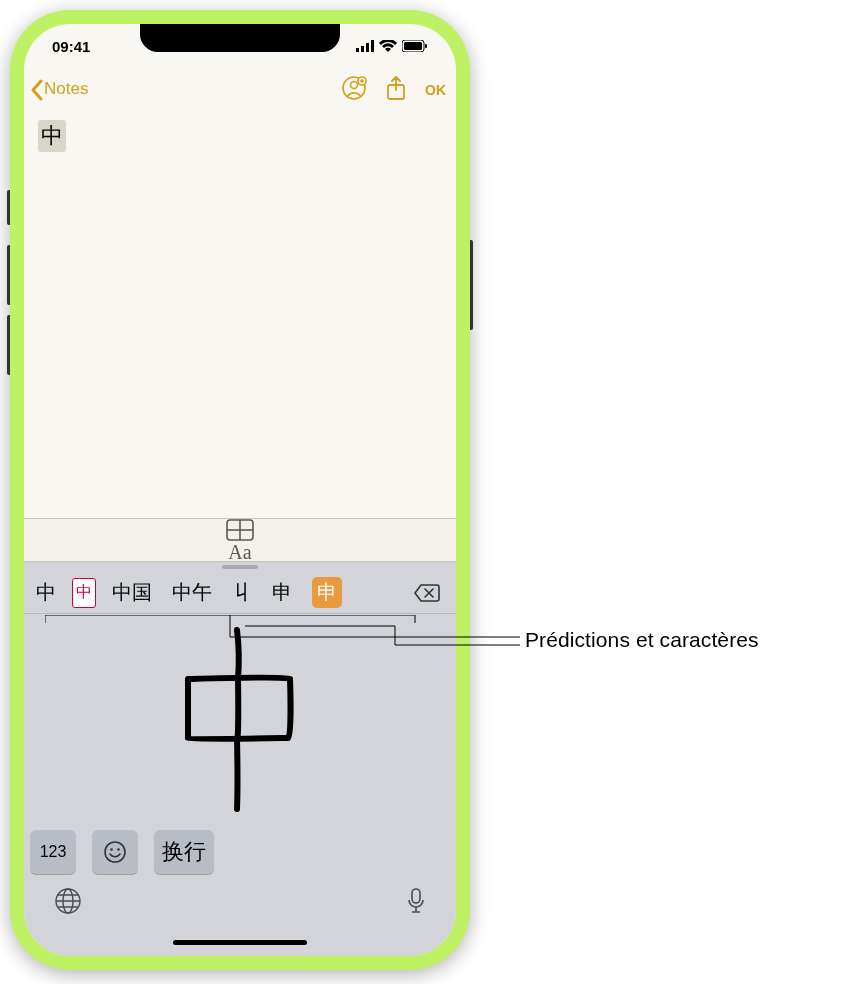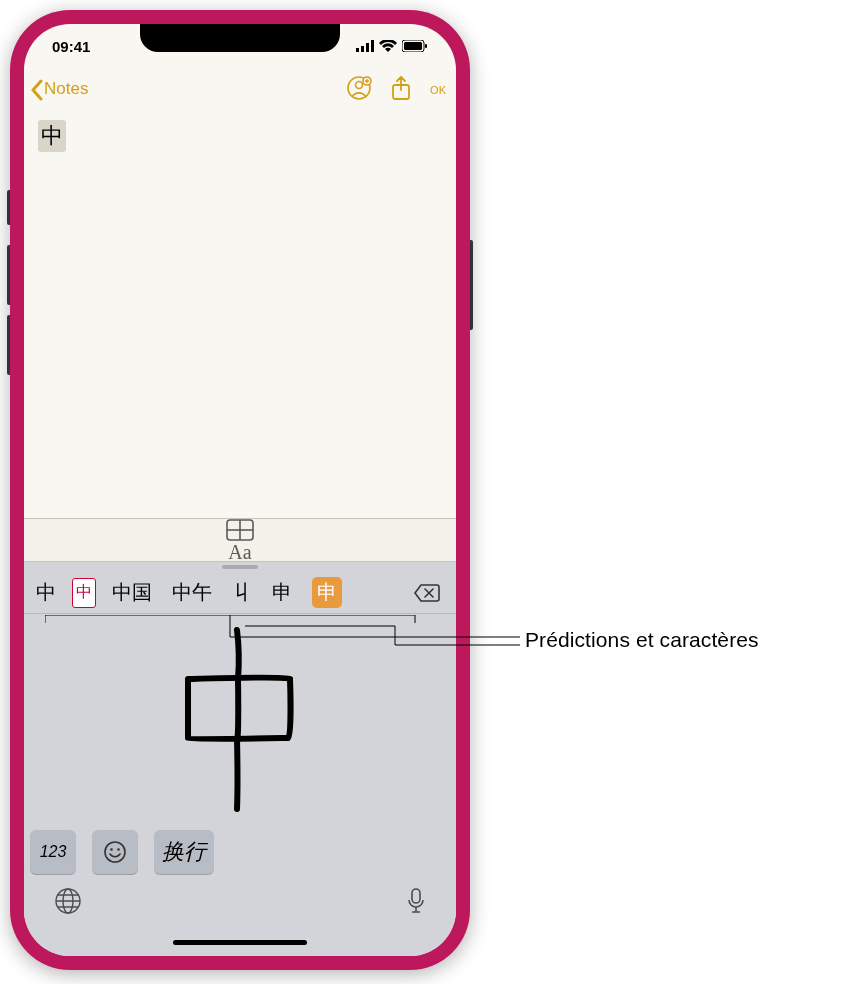--- a/index.html
+++ b/index.html
@@ -10,21 +10,21 @@
     height: 984px;
     position: relative;
   }
   .phone-frame {
     position: absolute;
     left: 10px;
     top: 10px;
     width: 460px;
     height: 960px;
     border-radius: 60px;
-    background: #be185d;
+    background: #bef264;
     padding: 14px;
     box-shadow: 0 4px 20px rgba(0,0,0,0.3);
   }
   .phone-side-buttons-left {
     position: absolute;
     left: -3px;
     top: 180px;
     width: 3px;
     height: 35px;
     background: #333;
@@ -96,21 +96,21 @@
   .nav-bar {
     height: 44px;
     display: flex;
     align-items: center;
     justify-content: space-between;
     padding: 0 10px 0 6px;
   }
   .nav-left { display: flex; align-items: flex-start; color: #d4a01a; font-size: 17px; }
   .nav-right { display: flex; align-items: center; gap: 18px; }
   .nav-icon { color: #d4a01a; }
-  .nav-ok { color: #d4a01a; font-size: 11px; font-weight: 400; }
+  .nav-ok { color: #d4a01a; font-size: 14px; font-weight: 700; }
   .note-body {
     flex: 1;
     background: #f8f7f2;
     padding: 8px 14px;
     background-image: linear-gradient(rgba(0,0,0,0.015) 0.5px, transparent 0.5px);
     background-size: 100% 6px;
   }
   .note-char {
     display: inline-block;
     background: #d9d6c9;
@@ -189,21 +189,20 @@
   .handwriting-stroke {
     position: absolute;
     top: 50%; left: 50%;
     transform: translate(-50%, -50%);
   }
   .keyboard-bottom {
     background: #d2d4d9;
     padding: 6px 6px 4px 6px;
     display: flex;
     gap: 16px;
-    font-style: italic;
   }
   .kb-key {
     background: #b8bcc4;
     border-radius: 6px;
     height: 44px;
     display: flex;
     align-items: center;
     justify-content: center;
     font-size: 16px;
     box-shadow: 0 1px 0 rgba(0,0,0,0.25);

